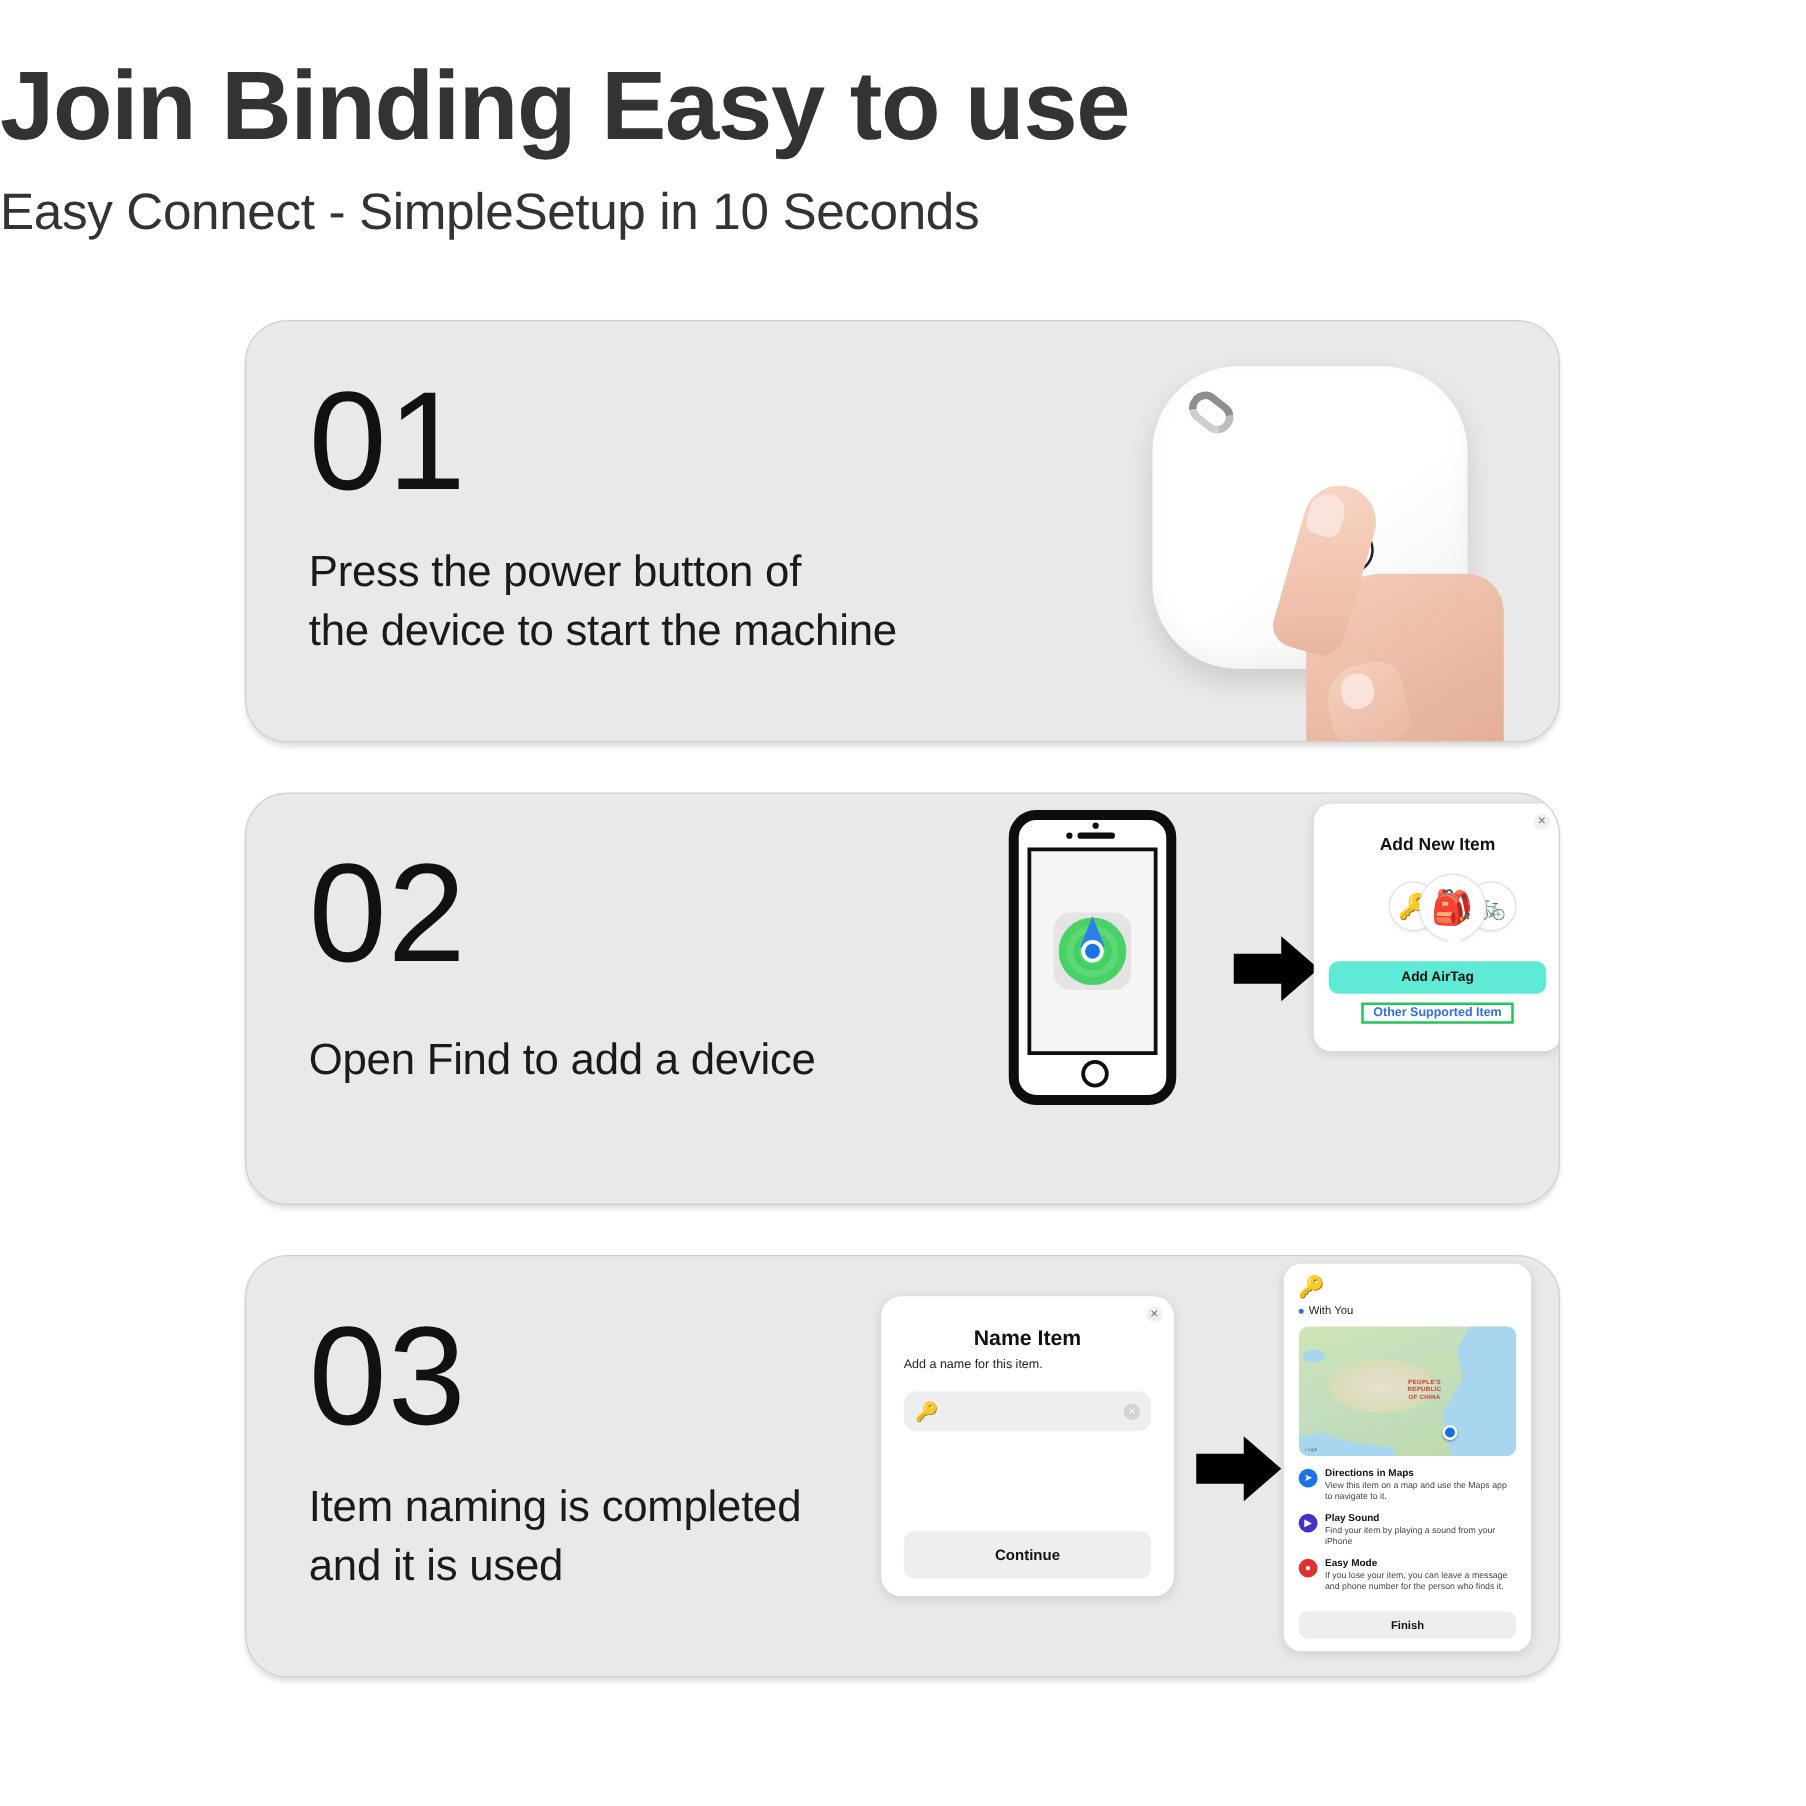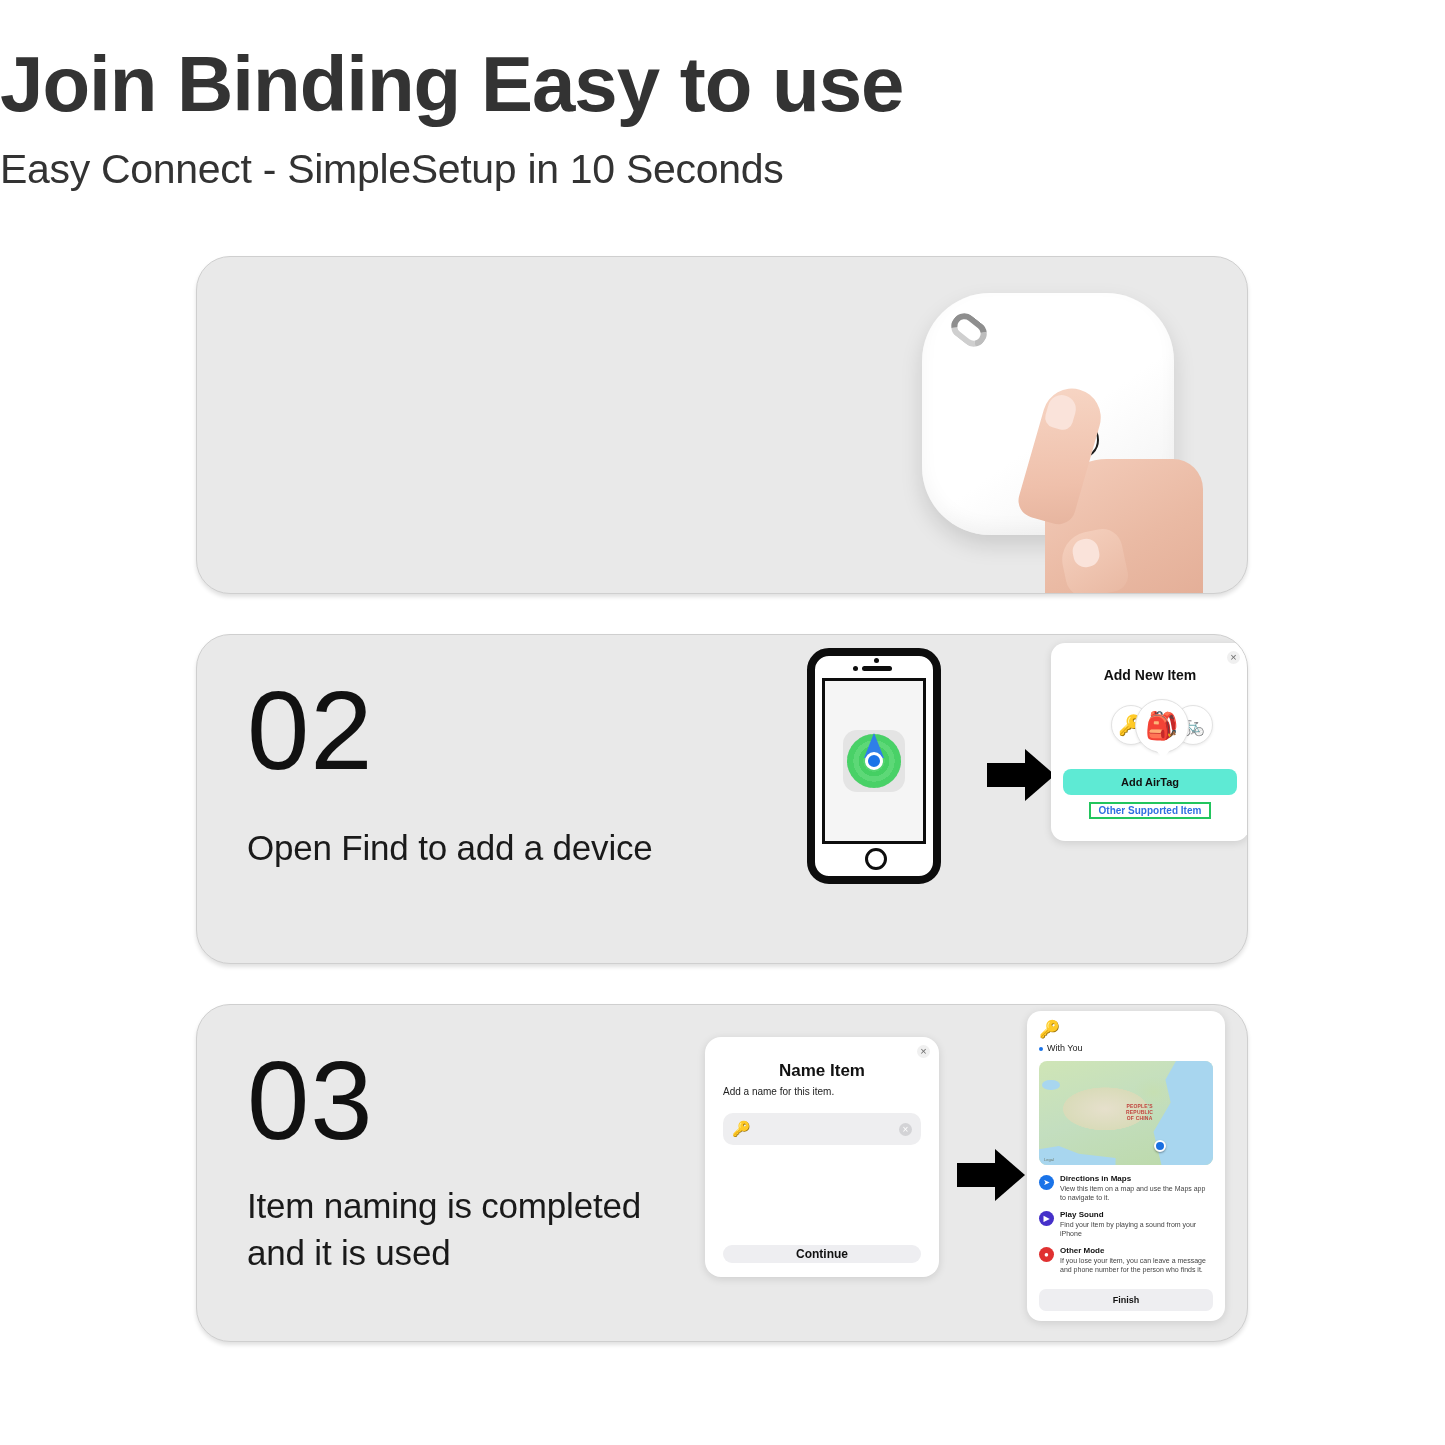--- a/index.html
+++ b/index.html
@@ -218,21 +218,21 @@
     margin-top: 16px; height: 32px; background:#eeeef0; border-radius: 10px;
     display:flex; align-items:center; padding: 0 9px; position:relative;
   }
   .name-field .key { font-size: 15px; }
   .name-field .clear {
     position:absolute; right: 9px; width: 13px; height:13px; border-radius:50%;
     background:#d3d3d6; color:#fff; font-size:10px; line-height:13px; text-align:center;
   }
   .btn-continue {
     position:absolute; left: 18px; right: 18px; bottom: 14px;
-    height: 18px; background:#eeeef1; border-radius: 9px;
+    height: 38px; background:#eeeef1; border-radius: 9px;
     display:flex; align-items:center; justify-content:center;
     font-size: 12px; font-weight:600; color:#111;
   }
   .arrow3 { left: 260px; top: 170px; }
 
   .dlg-map {
     position:absolute; left: 330px; top: 6px;
     width: 198px; height: 310px;
     background:#fff; border-radius: 14px; box-shadow: 0 2px 9px rgba(0,0,0,.12);
     padding: 10px 12px; overflow:hidden;
@@ -305,20 +305,27 @@
 <div class="page">
 
   <div class="header">
     <div class="title">Join Binding Easy to use</div>
     <div class="subtitle">Easy Connect - SimpleSetup in 10 Seconds</div>
   </div>
 
   <div class="cards">
 
     <div class="card c1">
+      <div class="card-text">
+        <div class="step-num">01</div>
+        <div class="step-desc">
+          <div>Press the power button of</div>
+          <div>the device to start the machine</div>
+        </div>
+      </div>
 
       <div class="art1">
         <div class="tracker">
           <div class="hole"></div>
           <div class="btn"></div>
         </div>
         <div class="finger">
           <div class="palm"></div>
           <div class="thumb"></div>
           <div class="thumbnail"></div>
@@ -428,21 +435,21 @@
             <div class="mrow">
               <div class="micon purple">▶</div>
               <div class="mtxt">
                 <div class="mt">Play Sound</div>
                 <div class="md">Find your item by playing a sound from your iPhone</div>
               </div>
             </div>
             <div class="mrow">
               <div class="micon red">●</div>
               <div class="mtxt">
-                <div class="mt">Other Mode</div>
+                <div class="mt">Easy Mode</div>
                 <div class="md">If you lose your item, you can leave a message and phone number for the person who finds it.</div>
               </div>
             </div>
           </div>
 
           <div class="btn-finish">Finish</div>
         </div>
       </div>
     </div>
 

